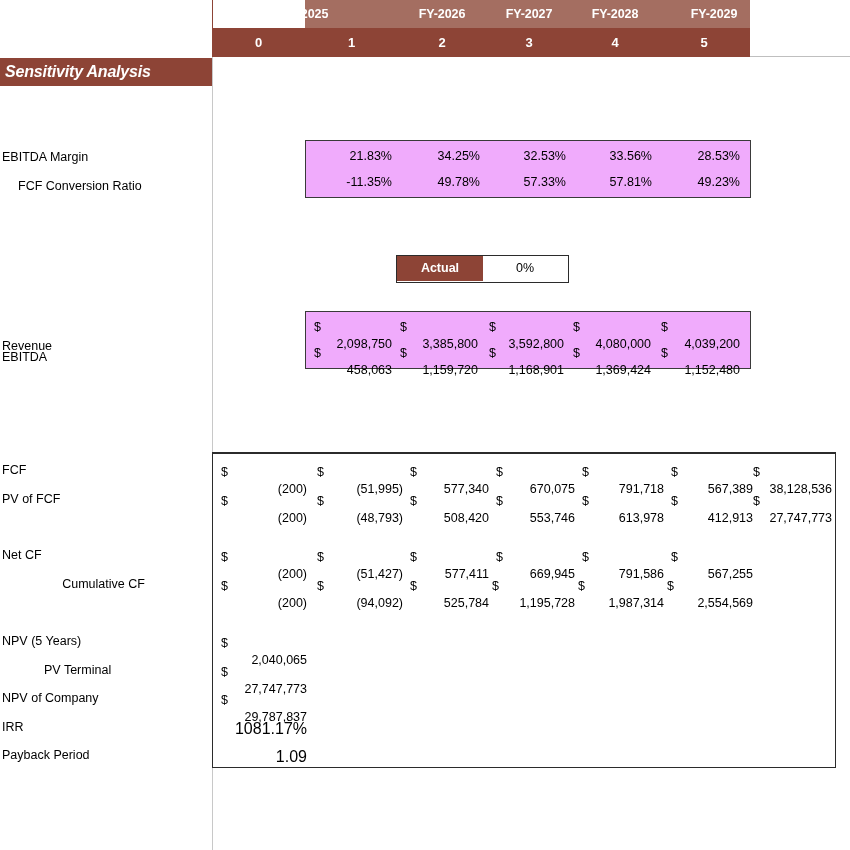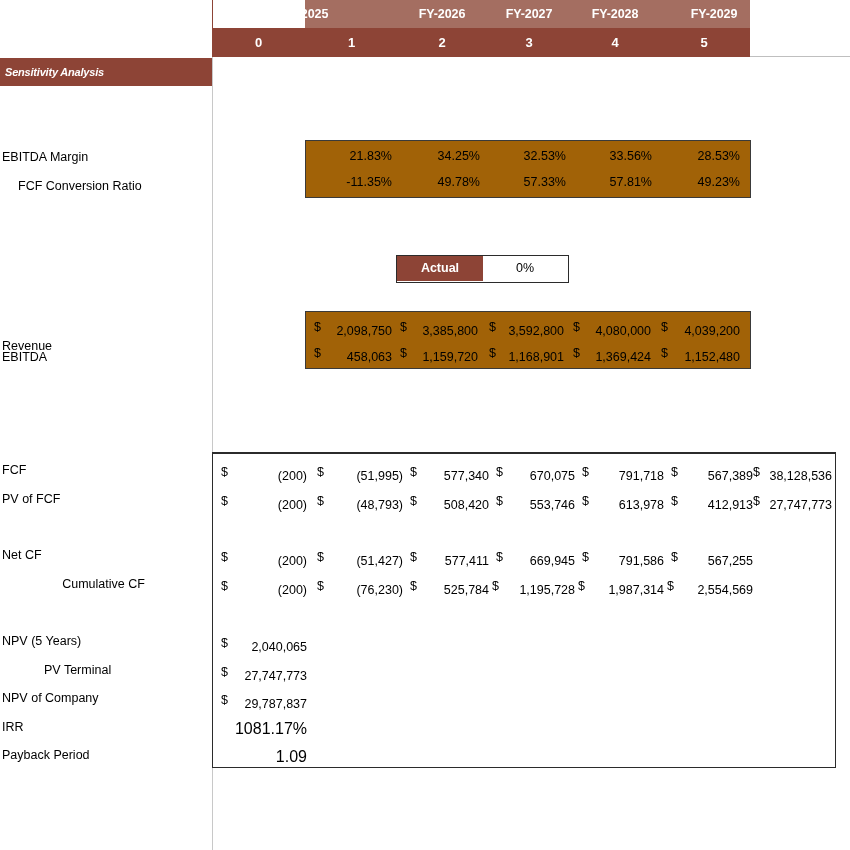--- a/index.html
+++ b/index.html
@@ -40,21 +40,21 @@
 
   
   #header-rule{
     left:750px;top:56px;width:100px;height:1px;background:#bfbfbf;
   }
 
   
   #sens-title{
     left:0px;top:58px;width:212px;height:28px;
     background:#8d4436;color:#ffffff;
-    font-weight:bold;font-style:italic;font-size:11px;
+    font-weight:bold;font-style:italic;font-size:16px;
     line-height:28px;padding-left:5px;box-sizing:border-box;
     letter-spacing:-0.2px;
   }
 
   
   #vgrid{
     left:212px;top:0px;width:1px;height:850px;background:#c8c8c8;
   }
   #vgrid-top{
     left:212px;top:0px;width:1px;height:57px;background:#8d4436;
@@ -63,21 +63,21 @@
   
   .rowlabel{
     left:0px;width:205px;height:18px;line-height:18px;
     font-size:12.5px;color:#000;padding-left:2px;box-sizing:border-box;
     white-space:nowrap;
   }
 
   
   .databox{
     border:1.6px solid #3a3a3a;
-    background:#a16207;
+    background:#f0abfc;
     box-sizing:border-box;
   }
   .databox .dcell{
     position:absolute;text-align:right;font-size:12.5px;
     height:24px;line-height:24px;white-space:nowrap;
   }
 
   
   #toggle-box{
     left:396px;top:255px;width:173px;height:28px;
@@ -102,21 +102,21 @@
     box-sizing:border-box;
     background:#ffffff;
   }
 
   
   .acct{
     position:absolute;height:18px;line-height:18px;font-size:12.5px;
     white-space:nowrap;
   }
   .acct .sym{position:absolute;left:0;top:0;}
-  .acct .amt{position:absolute;right:0;top:4px;text-align:right;}
+  .acct .amt{position:absolute;right:0;top:17px;text-align:right;}
 
   .plain{
     position:absolute;height:18px;line-height:18px;font-size:16px;
     text-align:right;white-space:nowrap;
   }
 </style>
 </head>
 <body>
 
 <div class="abs" id="fy-band">
@@ -309,21 +309,21 @@
       <span class="sym">$</span>
       <span class="amt">567,255</span>
     </div>
 
   <div class="acct" style="left:8px;top:123px;width:86px;">
       <span class="sym">$</span>
       <span class="amt">(200)</span>
     </div>
   <div class="acct" style="left:104px;top:123px;width:86px;">
       <span class="sym">$</span>
-      <span class="amt">(76,230)</span>
+      <span class="amt">(94,092)</span>
     </div>
   <div class="acct" style="left:197px;top:123px;width:79px;">
       <span class="sym">$</span>
       <span class="amt">525,784</span>
     </div>
   <div class="acct" style="left:279px;top:123px;width:83px;">
       <span class="sym">$</span>
       <span class="amt">1,195,728</span>
     </div>
   <div class="acct" style="left:365px;top:123px;width:86px;">

